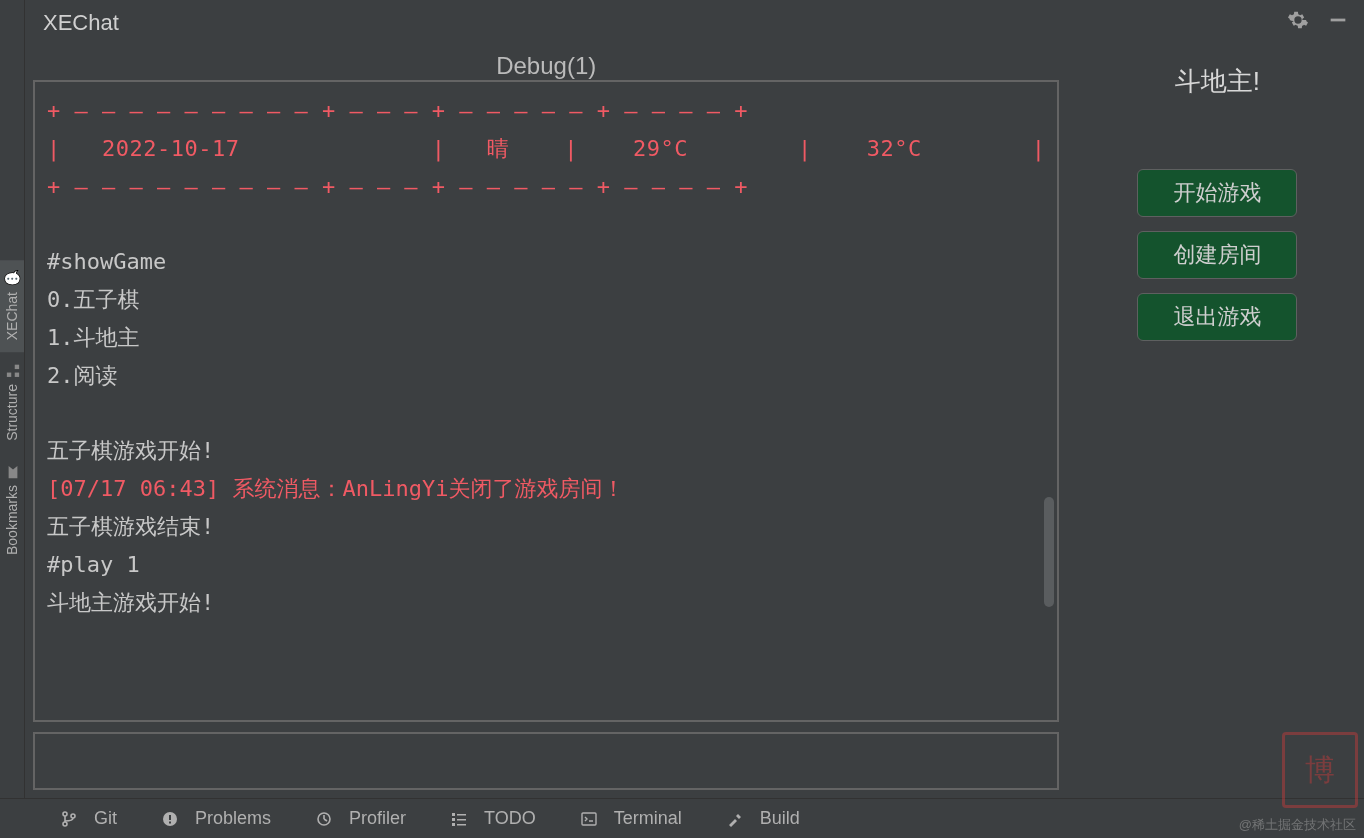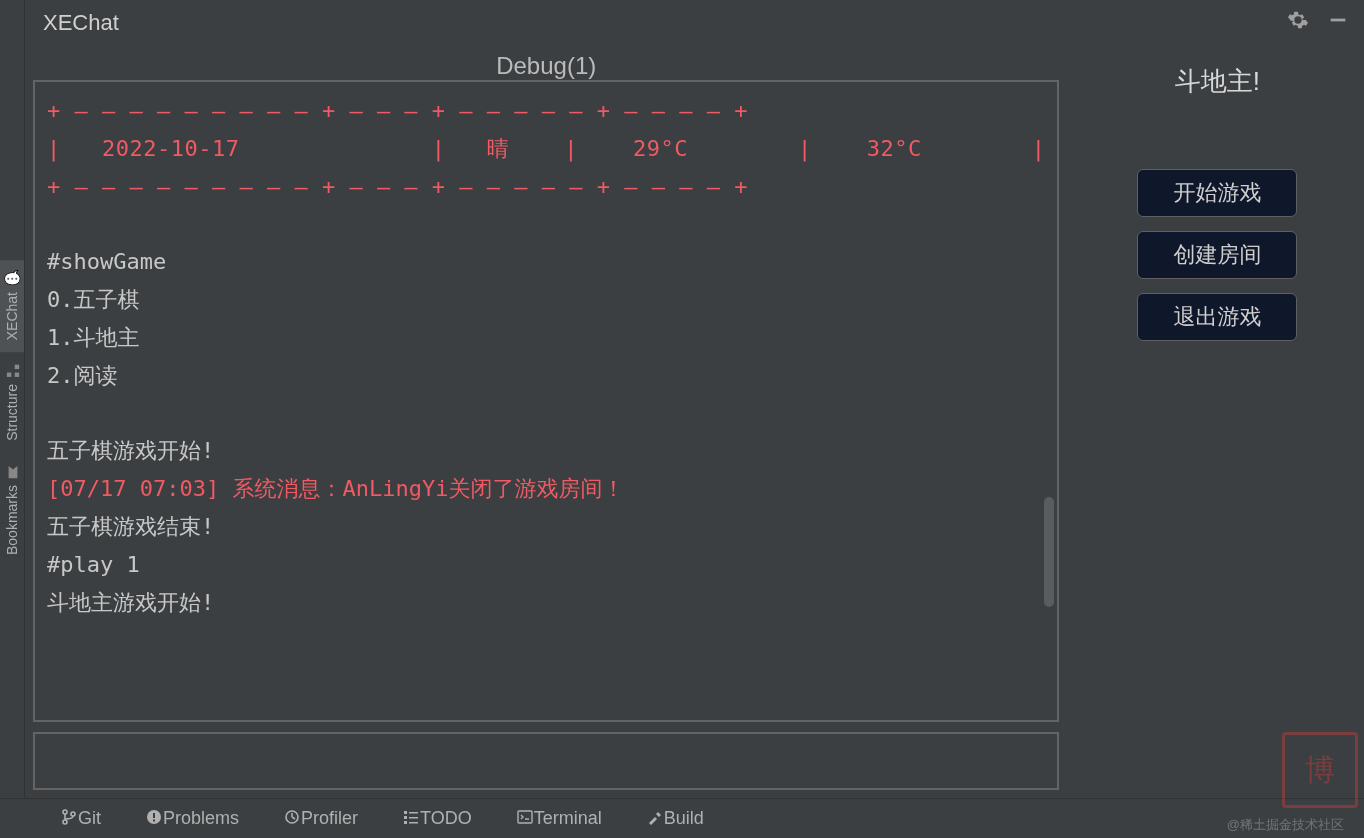--- a/index.html
+++ b/index.html
@@ -117,21 +117,21 @@
     }
     .game-title {
       font-size: 26px;
       color: #d8d8d8;
       font-weight: 400;
       margin-bottom: 70px;
     }
     .game-btn {
       width: 160px;
       height: 48px;
-      background: #0f172a;
+      background: #14532d;
       border: 1px solid #5e6060;
       border-radius: 6px;
       color: #cfcfcf;
       font-size: 22px;
       margin-bottom: 14px;
       cursor: pointer;
       display: flex;
       align-items: center;
       justify-content: center;
     }
@@ -142,33 +142,33 @@
       display: flex;
       align-items: center;
       padding: 0 12px 0 60px;
       gap: 44px;
       font-size: 18px;
       color: #b0b0b0;
       position: relative;
     }
     .bottom-item {
       display: flex;
-      align-items: flex-start;
-      gap: 0;
+      align-items: center;
+      gap: 16px;
       cursor: pointer;
     }
     .bottom-item .icon {
       width: 18px; height: 18px;
       display: inline-flex;
       align-items: center;
       justify-content: center;
     }
     .watermark {
       position: absolute;
-      right: 20px;
+      right: 8px;
       bottom: 4px;
       font-size: 13px;
       color: rgba(180,180,180,0.45);
     }
     .watermark-logo {
       position: absolute;
       right: 6px;
       bottom: 30px;
       width: 76px;
       height: 76px;
@@ -235,21 +235,21 @@
           <div class="red wide">+ — — — — — — — — — + — — — + — — — — — + — — — — +</div>
           <div class="red wide">|   2022-10-17              |   晴    |    29°C        |    32°C        |</div>
           <div class="red wide">+ — — — — — — — — — + — — — + — — — — — + — — — — +</div>
           <div>&nbsp;</div>
           <div>#showGame</div>
           <div>0.五子棋</div>
           <div>1.斗地主</div>
           <div>2.阅读</div>
           <div>&nbsp;</div>
           <div>五子棋游戏开始!</div>
-          <div class="red">[07/17 07:03] 系统消息：AnLingYi关闭了游戏房间！</div>
+          <div class="red">[07/17 06:43] 系统消息：AnLingYi关闭了游戏房间！</div>
           <div>五子棋游戏结束!</div>
           <div>#play 1</div>
           <div>斗地主游戏开始!</div>
           <div class="scrollbar-fake"></div>
         </div>
         <div class="chat-input-wrap">
           <input class="chat-input" type="text" style="">
         </div>
       </div>
 

